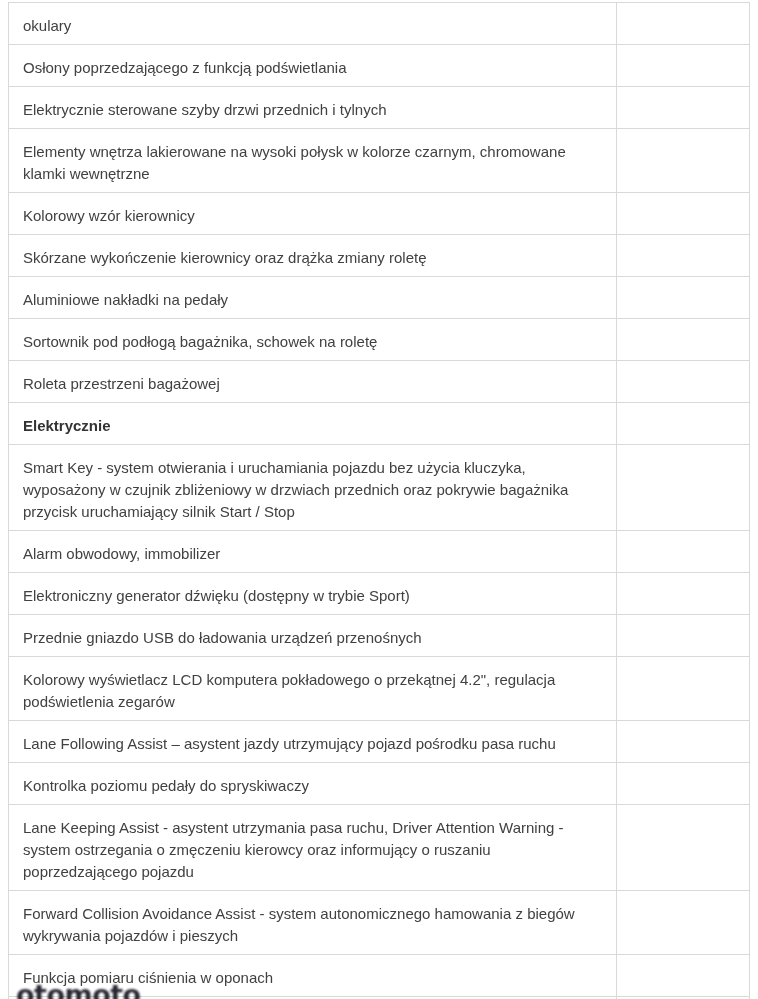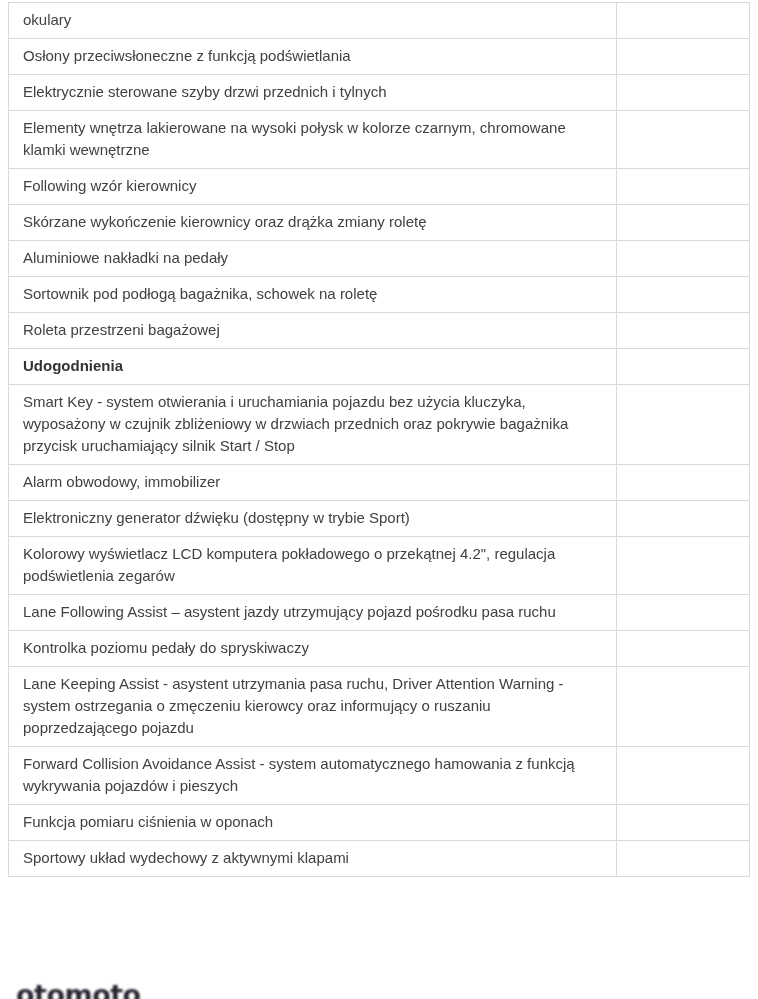--- a/index.html
+++ b/index.html
@@ -20,21 +20,21 @@
   }
   table.features {
     border-collapse: collapse;
     width: 100%;
   }
   td.cell {
     border: 1px solid #d9d9d9;
     font-size: 15px;
     line-height: 22px;
     color: #414141;
-    padding: 6px 18px 7px 14px;
+    padding: 12px 18px 7px 14px;
     vertical-align: middle;
     text-align: left;
   }
   td.value {
     width: 133px;
     padding: 0;
   }
   td.section {
     font-weight: 700;
     color: #333333;
@@ -57,85 +57,89 @@
 <body>
 
 <div class="table-wrap">
   <table class="features">
     <tbody id="features-body">
         <tr>
           <td class="cell label">okulary</td>
           <td class="cell value"></td>
         </tr>
         <tr>
-          <td class="cell label">Osłony przeciwsłoneczne z funkcją podświetlania</td>
+          <td class="cell label">Osłony poprzedzającego z funkcją podświetlania</td>
           <td class="cell value"></td>
         </tr>
         <tr>
           <td class="cell label">Elektrycznie sterowane szyby drzwi przednich i tylnych</td>
           <td class="cell value"></td>
         </tr>
         <tr>
           <td class="cell label">Elementy wnętrza lakierowane na wysoki połysk w kolorze czarnym, chromowane klamki wewnętrzne</td>
           <td class="cell value"></td>
         </tr>
         <tr>
-          <td class="cell label">Following wzór kierownicy</td>
+          <td class="cell label">Kolorowy wzór kierownicy</td>
           <td class="cell value"></td>
         </tr>
         <tr>
           <td class="cell label">Skórzane wykończenie kierownicy oraz drążka zmiany roletę</td>
           <td class="cell value"></td>
         </tr>
         <tr>
           <td class="cell label">Aluminiowe nakładki na pedały</td>
           <td class="cell value"></td>
         </tr>
         <tr>
           <td class="cell label">Sortownik pod podłogą bagażnika, schowek na roletę</td>
           <td class="cell value"></td>
         </tr>
         <tr>
           <td class="cell label">Roleta przestrzeni bagażowej</td>
           <td class="cell value"></td>
         </tr>
         <tr>
-          <td class="cell label section">Udogodnienia</td>
+          <td class="cell label section">Elektrycznie</td>
           <td class="cell value"></td>
         </tr>
         <tr>
           <td class="cell label">Smart Key - system otwierania i uruchamiania pojazdu bez użycia kluczyka, wyposażony w czujnik zbliżeniowy w drzwiach przednich oraz pokrywie bagażnika przycisk uruchamiający silnik Start / Stop</td>
           <td class="cell value"></td>
         </tr>
         <tr>
           <td class="cell label">Alarm obwodowy, immobilizer</td>
           <td class="cell value"></td>
         </tr>
         <tr>
           <td class="cell label">Elektroniczny generator dźwięku (dostępny w trybie Sport)</td>
+          <td class="cell value"></td>
+        </tr>
+        <tr>
+          <td class="cell label">Przednie gniazdo USB do ładowania urządzeń przenośnych</td>
           <td class="cell value"></td>
         </tr>
         <tr>
           <td class="cell label">Kolorowy wyświetlacz LCD komputera pokładowego o przekątnej 4.2", regulacja podświetlenia zegarów</td>
           <td class="cell value"></td>
         </tr>
         <tr>
           <td class="cell label">Lane Following Assist – asystent jazdy utrzymujący pojazd pośrodku pasa ruchu</td>
           <td class="cell value"></td>
         </tr>
         <tr>
           <td class="cell label">Kontrolka poziomu pedały do spryskiwaczy</td>
           <td class="cell value"></td>
         </tr>
         <tr>
           <td class="cell label">Lane Keeping Assist - asystent utrzymania pasa ruchu, Driver Attention Warning - system ostrzegania o zmęczeniu kierowcy oraz informujący o ruszaniu poprzedzającego pojazdu</td>
           <td class="cell value"></td>
         </tr>
         <tr>
-          <td class="cell label">Forward Collision Avoidance Assist - system automatycznego hamowania z funkcją wykrywania pojazdów i pieszych</td>
+          <td class="cell label">Forward Collision Avoidance Assist - system autonomicznego hamowania z biegów wykrywania pojazdów i pieszych</td>
           <td class="cell value"></td>
         </tr>
         <tr>
           <td class="cell label">Funkcja pomiaru ciśnienia w oponach</td>
           <td class="cell value"></td>
         </tr>
         <tr>
           <td class="cell label">Sportowy układ wydechowy z aktywnymi klapami</td>
           <td class="cell value"></td>
         </tr>

